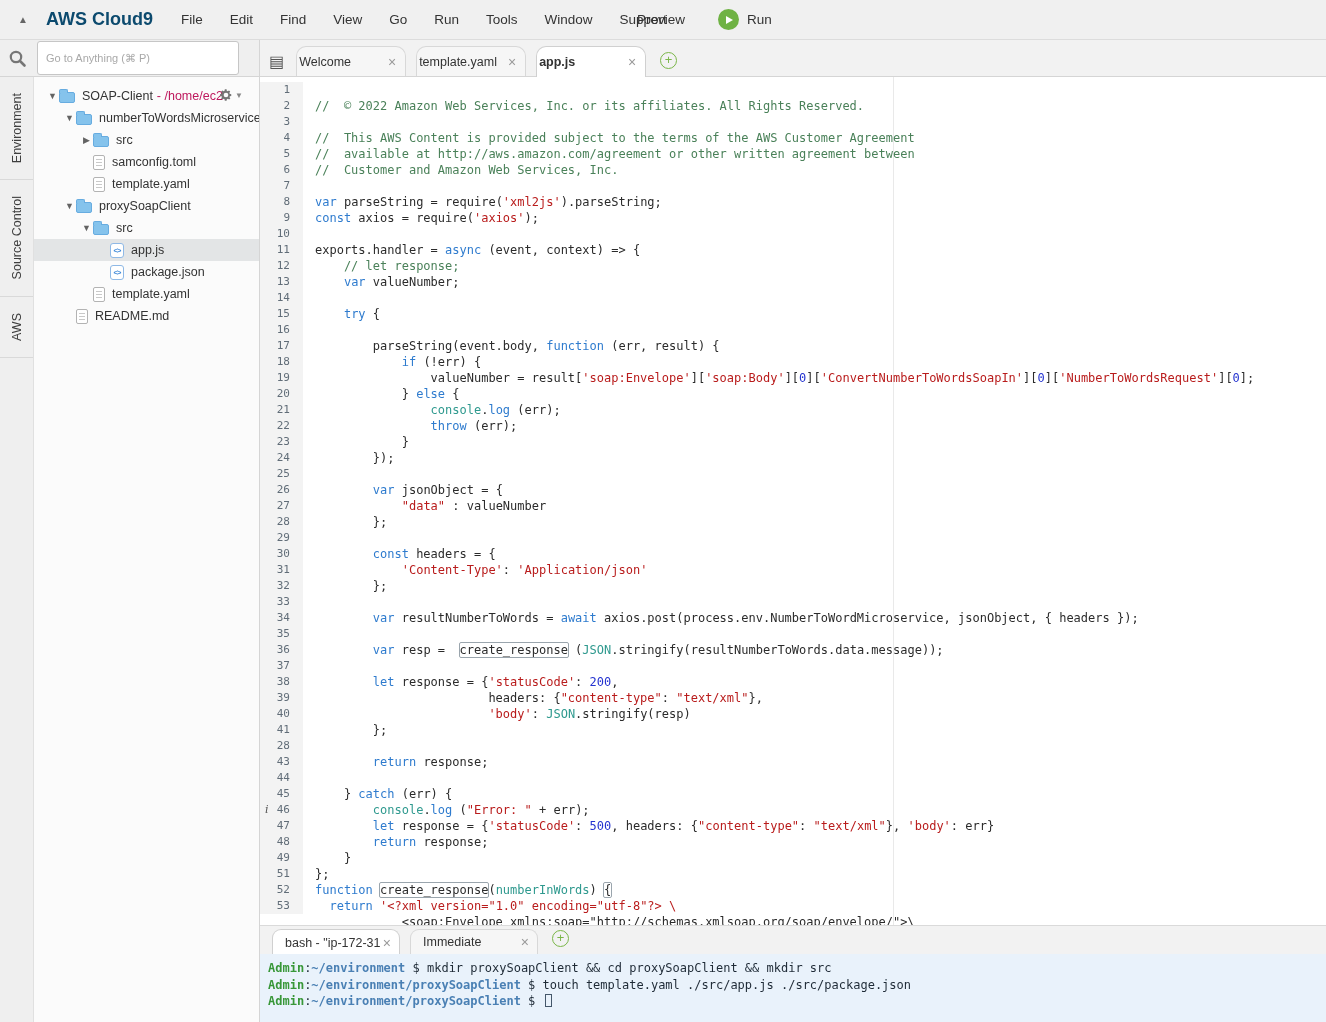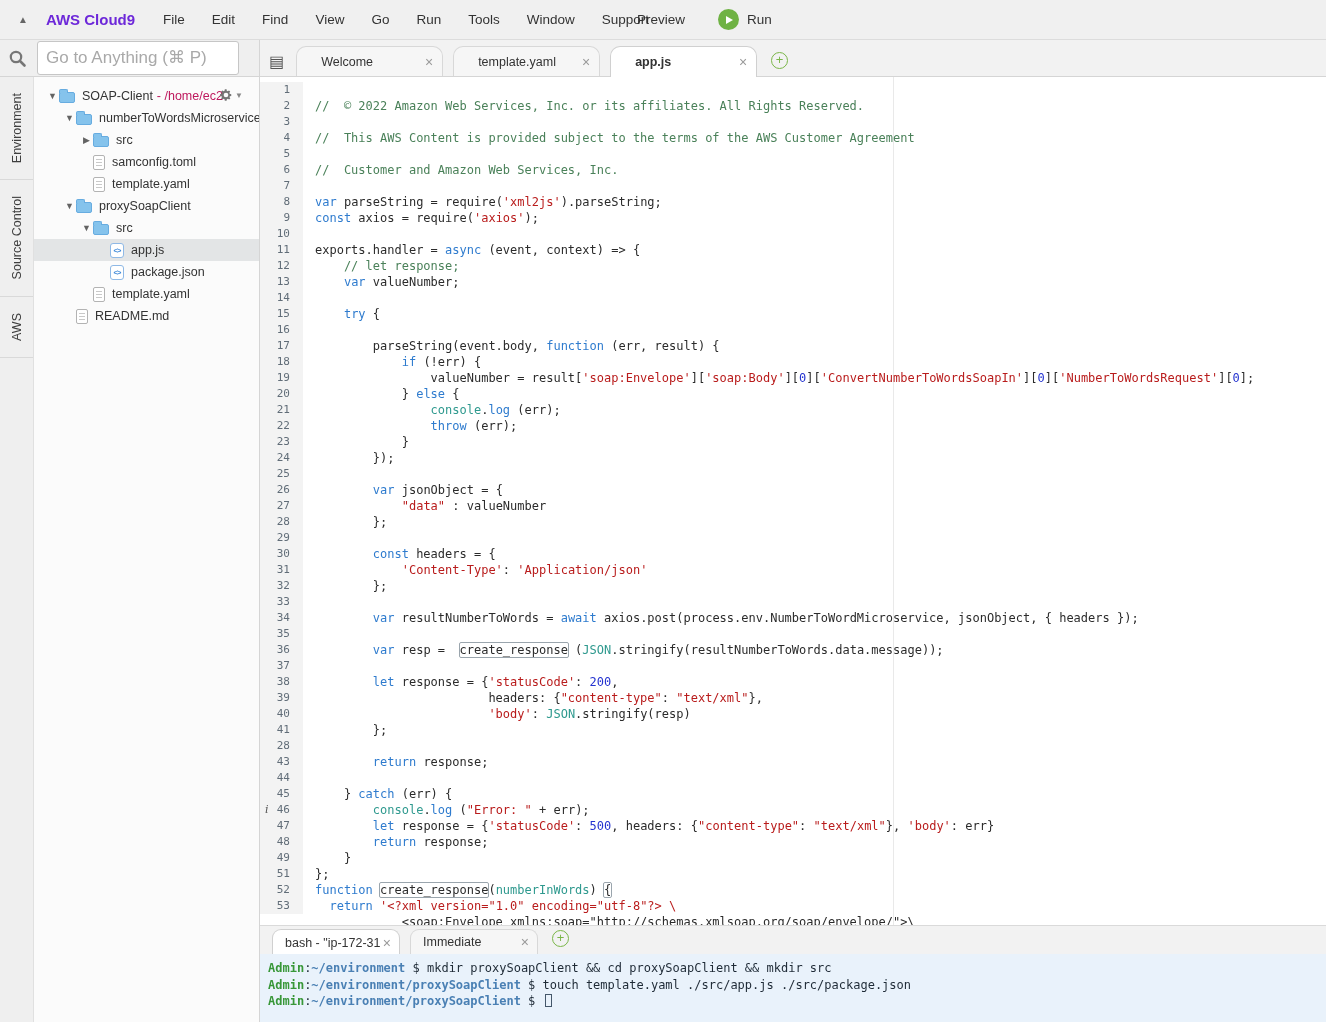--- a/index.html
+++ b/index.html
@@ -4,43 +4,43 @@
 <style>
   * { margin:0; padding:0; box-sizing:border-box; }
   html,body { width:1326px; height:1022px; overflow:hidden; background:#fff;
               font-family:"Liberation Sans", sans-serif; }
   .app { width:1326px; height:1022px; display:flex; flex-direction:column; position:relative; }
 
   
   .menubar { height:40px; background:#f0f0f0; border-bottom:1px solid #dcdcdc;
              display:flex; align-items:center; padding-left:18px; position:relative; flex:none; }
   .win-tri { color:#666; font-size:10px; margin-right:18px; }
-  .app-name { font-weight:bold; font-size:15px; color:#6d28d9; margin-right:28px; }
+  .app-name { font-weight:bold; font-size:18px; color:#0c4a6e; margin-right:28px; }
   .menu-item { font-size:13.5px; color:#333; margin-right:27px; cursor:default; }
   .preview-btn { position:absolute; left:637px; font-size:13.5px; color:#333; }
   .run-btn { position:absolute; left:718px; display:flex; align-items:center; gap:8px; font-size:13.5px; color:#333; }
   .run-circle { width:21px; height:21px; border-radius:50%; background:#6fb244;
                 display:flex; align-items:center; justify-content:center; }
   .play-tri { width:0; height:0; border-left:7px solid #fff; border-top:4.5px solid transparent;
               border-bottom:4.5px solid transparent; margin-left:2px; }
 
   
   .second-row { height:37px; display:flex; flex:none; }
   .left-head { width:260px; background:#efefef; border-right:1px solid #d5d5d5;
                border-bottom:1px solid #d5d5d5; display:flex; align-items:center; flex:none; }
   .mag { margin-left:8px; flex:none; }
   .goto-input { width:202px; height:25px; margin-left:10px; border:1px solid #c6c6c6; border-radius:3px;
-                font-size:17px; color:#333; padding:16px 8px; background:#fff; outline:none;
+                font-size:11px; color:#333; padding:16px 8px; background:#fff; outline:none;
                 font-family:"Liberation Sans", sans-serif; }
   .goto-input::placeholder { color:#a9a9a9; }
   .tabbar { flex:1; display:flex; align-items:flex-end; background:#f2f2f2;
             border-bottom:1px solid #d5d5d5; position:relative; }
   .tablist-icon { color:#555; font-size:16px; margin:0 12px 5px 9px; }
-  .tab { height:30px; width:147px; display:flex; align-items:center; justify-content:space-between;
-         padding:0 9px 0 24px; border:1px solid #d8d8d8; border-bottom:none;
+  .tab { height:30px; width:110px; display:flex; align-items:center; justify-content:space-between;
+         padding:0 9px 0 2px; border:1px solid #d8d8d8; border-bottom:none;
          border-radius:10px 10px 0 0; background:#f6f6f6; color:#333; font-size:12.5px;
          margin-right:10px; cursor:default; }
   .tab.active { background:#fff; font-weight:bold; height:31px; margin-bottom:-1px; border-color:#d0d0d0; }
   .tab-close { color:#999; font-size:14px; font-weight:normal; }
   .plus-circle { width:17px; height:17px; border:1.5px solid #7ab648; border-radius:50%;
                  color:#7ab648; font-size:13px; line-height:14px; text-align:center;
                  margin:0 0 7px 4px; flex:none; }
 
   
   .main { flex:1; display:flex; min-height:0; }
@@ -251,20 +251,21 @@
             <div class="code-line">
               <span class="ln">2</span>
               <span class="ct"></span>
             </div>
             <div class="code-line">
               <span class="ln">3</span>
               <span class="ct"><span class="tok-c">//  This AWS Content is provided subject to the terms of the AWS Customer Agreement</span></span>
             </div>
             <div class="code-line">
               <span class="ln">4</span>
+              <span class="ct"><span class="tok-c">//  available at http://aws.amazon.com/agreement or other written agreement between</span></span>
             </div>
             <div class="code-line">
               <span class="ln">5</span>
               <span class="ct"><span class="tok-c">//  Customer and Amazon Web Services, Inc.</span></span>
             </div>
             <div class="code-line">
               <span class="ln">6</span>
               <span class="ct"></span>
             </div>
             <div class="code-line">

